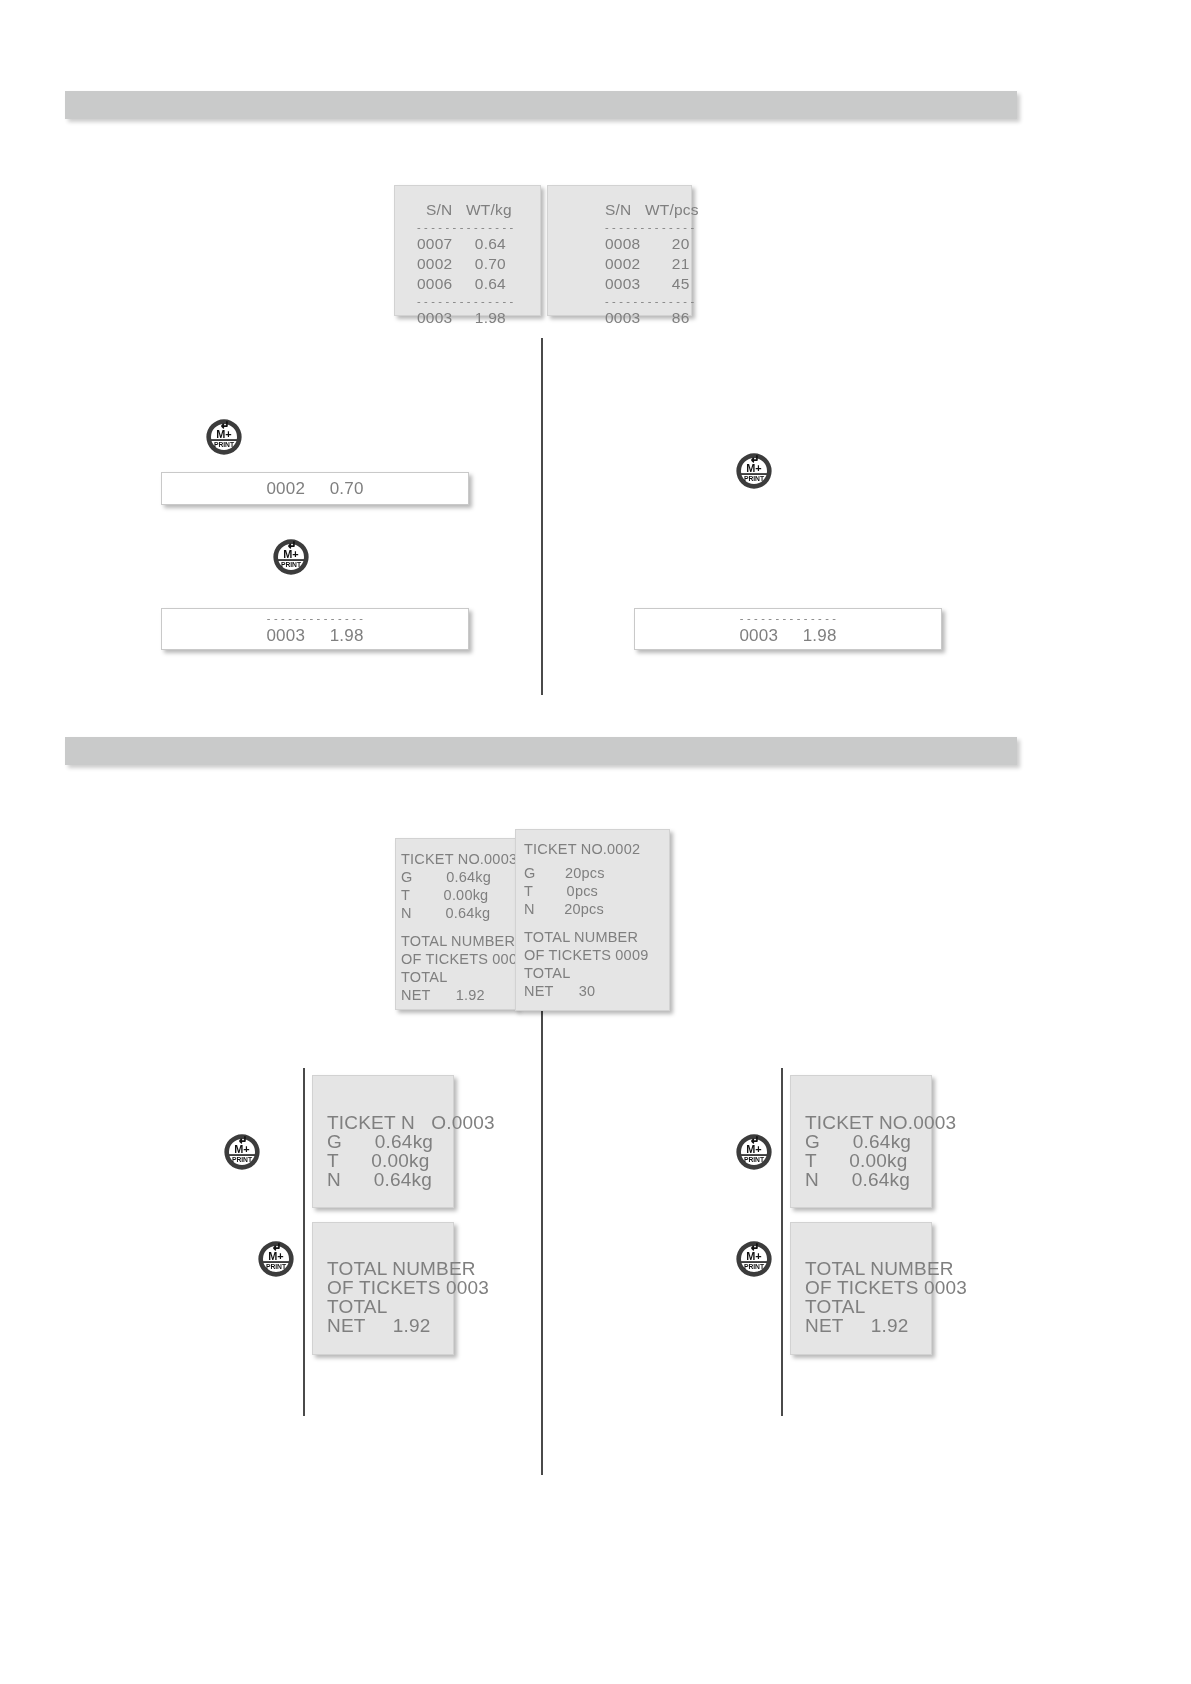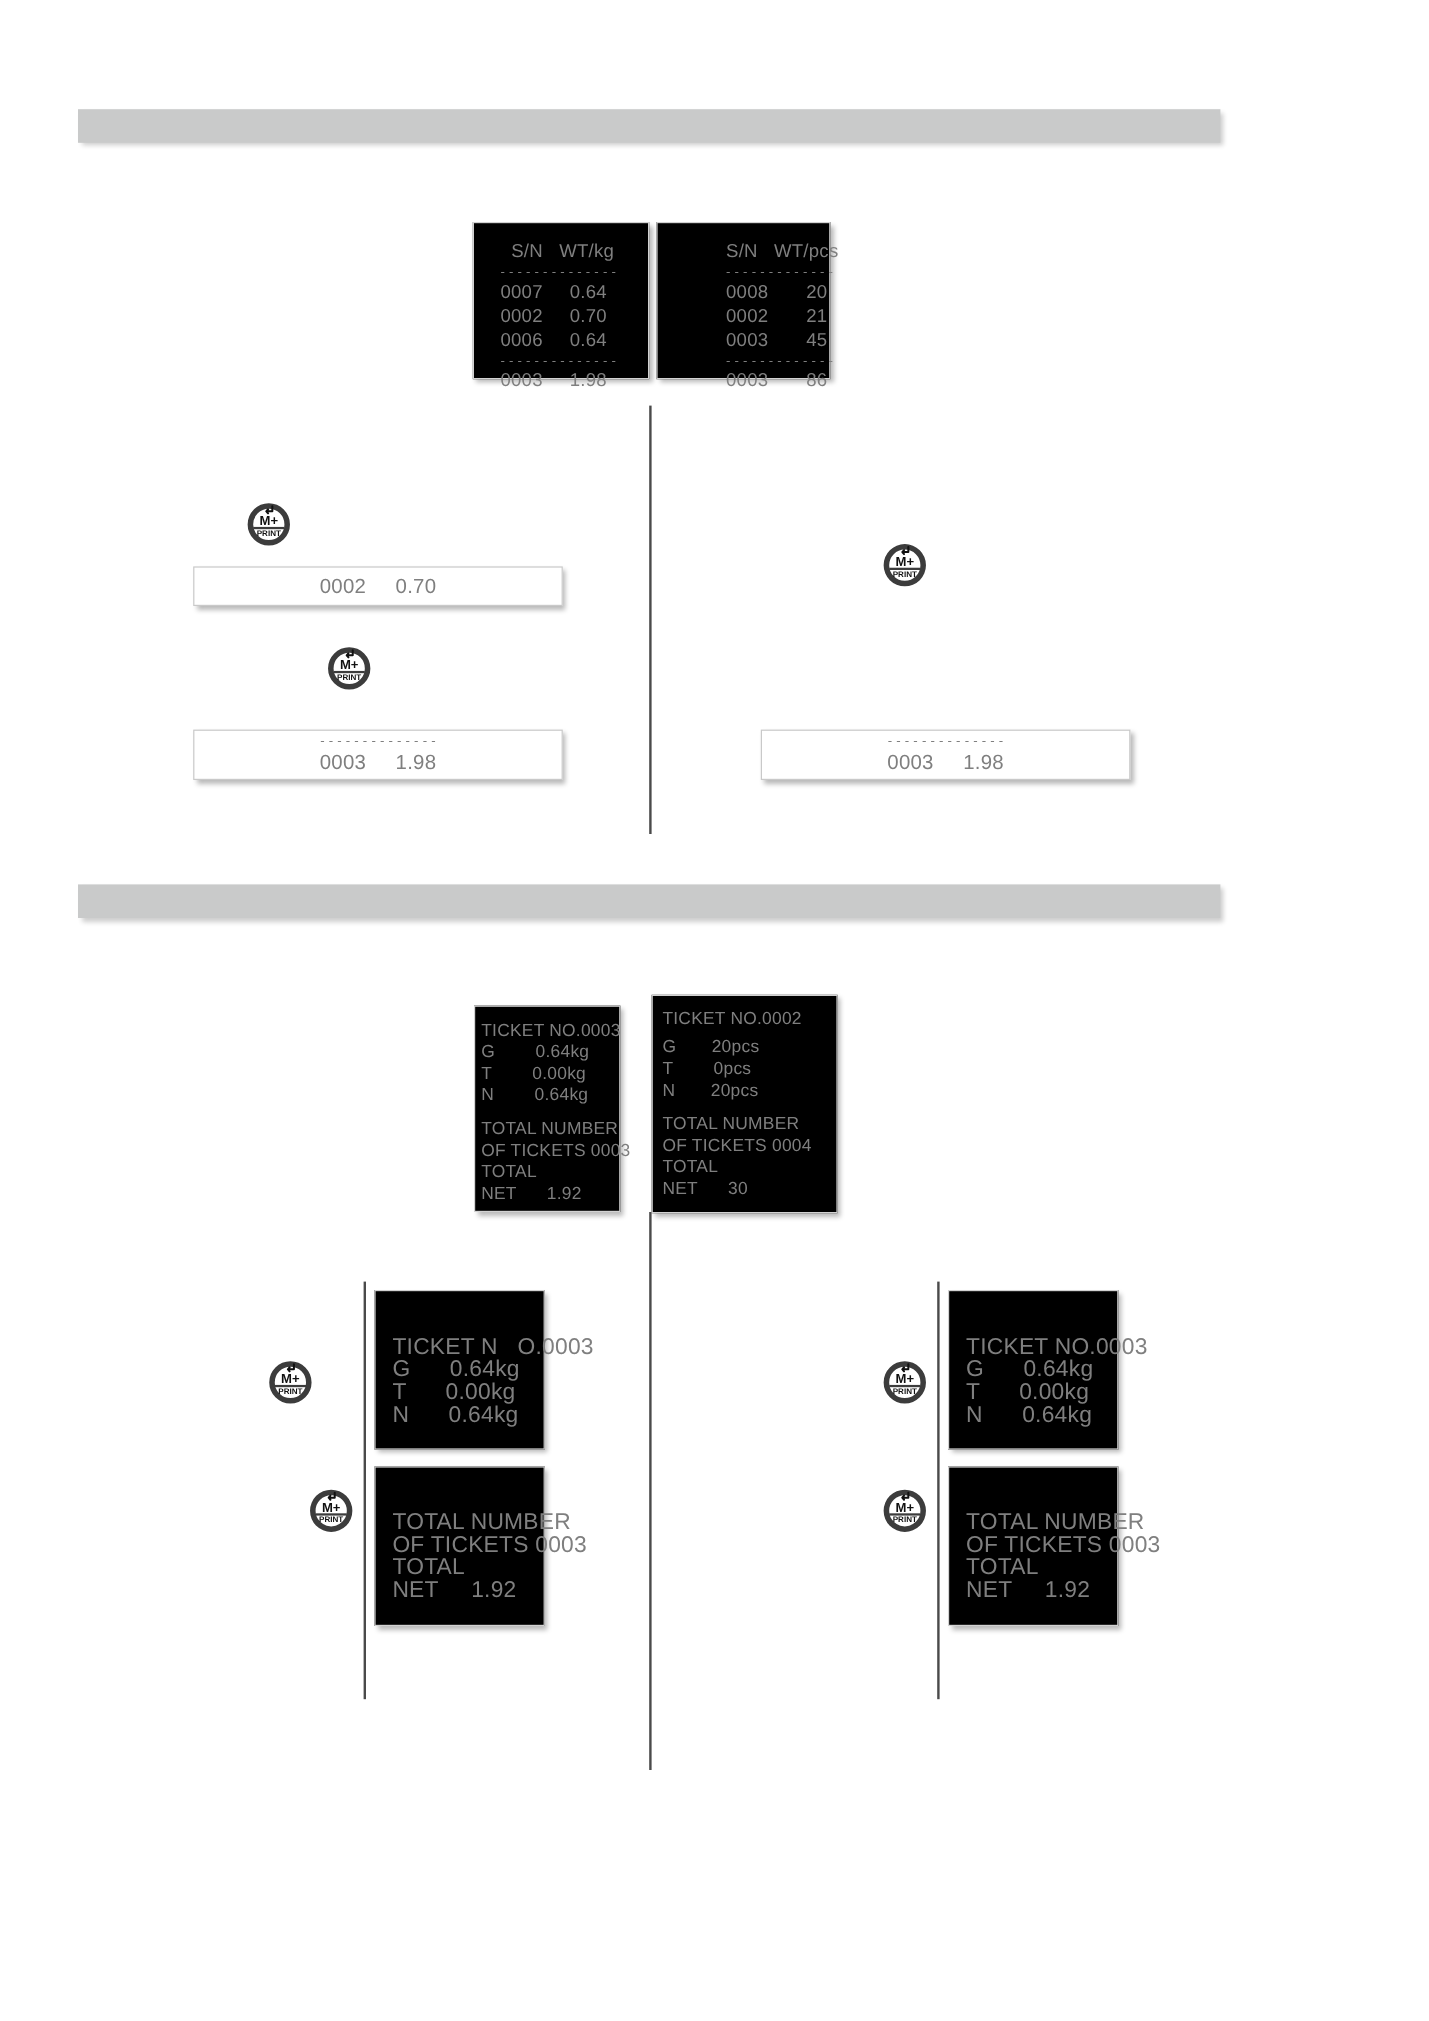--- a/index.html
+++ b/index.html
@@ -31,21 +31,21 @@
   
   .vrule {
     position: absolute;
     width: 2px;
     background: #4a4a4a;
   }
 
   
   .box {
     position: absolute;
-    background: #000000;
+    background: #e5e5e5;
     border: 1px solid #d2d2d2;
     box-shadow: 3px 3px 4px rgba(0,0,0,0.28);
     box-sizing: border-box;
   }
 
   .line {
     white-space: pre;
     font-family: "Liberation Sans", sans-serif;
     color: #7f7f7f;
     letter-spacing: 0.2px;
@@ -188,30 +188,30 @@
       <div class="line">T        0.00kg</div>
       <div class="line">N        0.64kg</div>
       <span class="spacer"></span>
       <div class="line">TOTAL NUMBER</div>
       <div class="line">OF TICKETS 0003</div>
       <div class="line">TOTAL</div>
       <div class="line">NET      1.92</div>
     </div>
   </div>
 
-  <div class="box ticket" style="left:543px; top:829px; width:155px; height:182px;">
+  <div class="box ticket" style="left:515px; top:829px; width:155px; height:182px;">
     <div style="padding:10px 0 0 8px;">
       <div class="line">TICKET NO.0002</div>
       <span class="spacer" style="height:6px;"></span>
       <div class="line">G       20pcs</div>
       <div class="line">T        0pcs</div>
       <div class="line">N       20pcs</div>
       <span class="spacer"></span>
       <div class="line">TOTAL NUMBER</div>
-      <div class="line">OF TICKETS 0004</div>
+      <div class="line">OF TICKETS 0009</div>
       <div class="line">TOTAL</div>
       <div class="line">NET      30</div>
     </div>
   </div>
 
   <div class="mkey" style="left:221px; top:1131px;">
     <svg viewBox="0 0 100 100" aria-hidden="true">
       <path d="M50 8 A42 42 0 1 0 50 92 A42 42 0 1 0 50 8 Z M50 19 A31 31 0 1 1 50 81 A31 31 0 1 1 50 19 Z" fill="#3c3c3c"></path>
       <rect x="19" y="55" width="62" height="4.5" fill="#3c3c3c"></rect>
       <text x="50" y="52" font-family="Liberation Sans, sans-serif" font-size="26" font-weight="bold" text-anchor="middle" fill="#111">M+</text>

